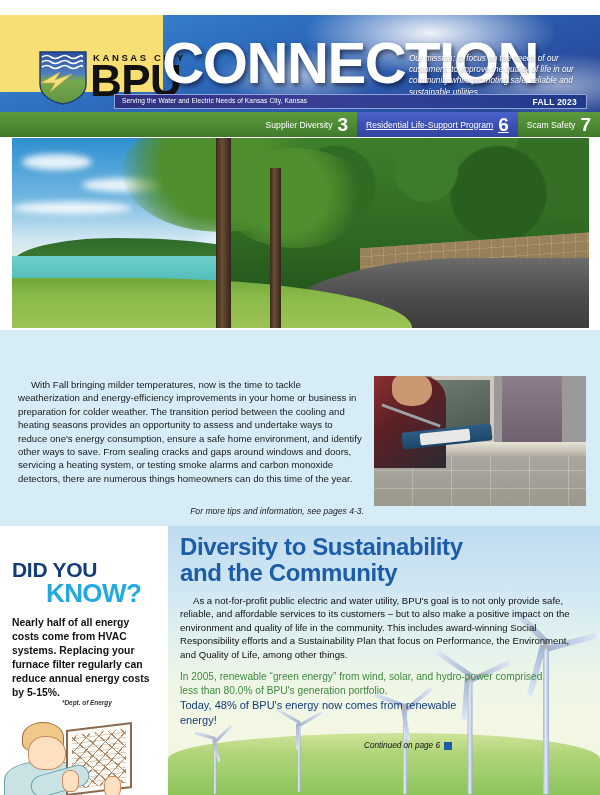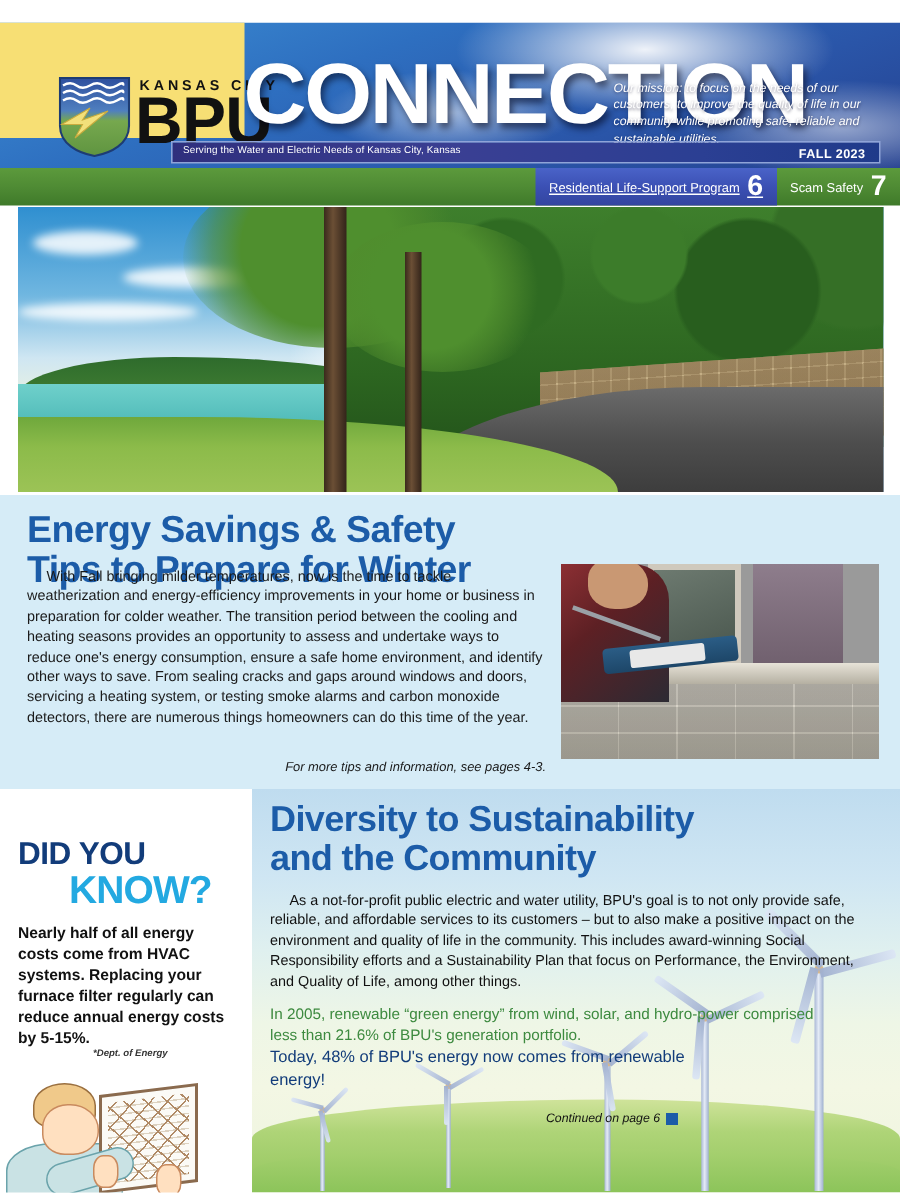--- a/index.html
+++ b/index.html
@@ -366,20 +366,24 @@
     <div class="mast-title">CONNECTION</div>
     <div class="mast-mission">Our mission: to focus on the needs of our customers, to improve the quality of life in our community while promoting safe, reliable and sustainable utilities.</div>
   </div>
 
   <div class="tagline-bar">
     <div class="tagline-text">Serving the Water and Electric Needs of Kansas City, Kansas</div>
     <div class="tagline-issue">FALL 2023</div>
   </div>
 
   <div class="navbar">
+    <div class="nav-item">
+      <span class="nav-label">Supplier Diversity</span>
+      <span class="nav-num">3</span>
+    </div>
     <div class="nav-item highlight">
       <span class="nav-label">Residential Life-Support Program</span>
       <span class="nav-num">6</span>
     </div>
     <div class="nav-item">
       <span class="nav-label">Scam Safety</span>
       <span class="nav-num">7</span>
     </div>
   </div>
 
@@ -395,24 +399,20 @@
     <div class="hero-wall"></div>
     <div class="hero-road"></div>
     <div class="hero-grass"></div>
     <div class="hero-leaves" style="left:110px;top:-26px;width:200px;height:120px;"></div>
     <div class="hero-leaves" style="left:208px;top:10px;width:150px;height:100px;"></div>
     <div class="hero-trunk" style="left:204px;height:190px;"></div>
     <div class="hero-trunk" style="left:258px;height:160px;width:11px;"></div>
   </div>
 
   <div class="art1">
-    <div class="art1-title">
-      <span>Energy Savings &amp; Safety</span><br>
-      <span>Tips to Prepare for Winter</span>
-    </div>
     <div class="art1-body">With Fall bringing milder temperatures, now is the time to tackle weatherization and energy-efficiency improvements in your home or business in preparation for colder weather. The transition period between the cooling and heating seasons provides an opportunity to assess and undertake ways to reduce one's energy consumption, ensure a safe home environment, and identify other ways to save. From sealing cracks and gaps around windows and doors, servicing a heating system, or testing smoke alarms and carbon monoxide detectors, there are numerous things homeowners can do this time of the year.</div>
     <div class="art1-caption">For more tips and information, see pages 4-3.</div>
 
     <div class="art1-photo">
       <div class="ph-window"></div>
       <div class="ph-door"></div>
       <div class="ph-wallbrick"></div>
       <div class="ph-sill"></div>
       <div class="ph-person"></div>
       <div class="ph-head"></div>
@@ -480,19 +480,19 @@
       <div class="blade" style="width:22px;height:3px;transform:rotate(-45deg);"></div>
       <div class="blade" style="width:22px;height:3px;transform:rotate(75deg);"></div>
       <div class="blade" style="width:22px;height:3px;transform:rotate(195deg);"></div>
     </div>
 
     <div class="sus-title">
       <span>Diversity to Sustainability</span><br>
       <span>and the Community</span>
     </div>
     <div class="sus-body">As a not-for-profit public electric and water utility, BPU's goal is to not only provide safe, reliable, and affordable services to its customers – but to also make a positive impact on the environment and quality of life in the community. This includes award-winning Social Responsibility efforts and a Sustainability Plan that focus on Performance, the Environment, and Quality of Life, among other things.</div>
-    <div class="sus-green">In 2005, renewable “green energy” from wind, solar, and hydro-power comprised less than 21.6% of BPU's generation portfolio.</div>
+    <div class="sus-green">In 2005, renewable “green energy” from wind, solar, and hydro-power comprised less than 80.0% of BPU's generation portfolio.</div>
     <div class="sus-bold">Today, 48% of BPU's energy now comes from renewable energy!</div>
     <div class="sus-cont">Continued on page 6</div>
     <div class="sus-sq"></div>
   </div>
 
 </div>
 
 </body></html>

